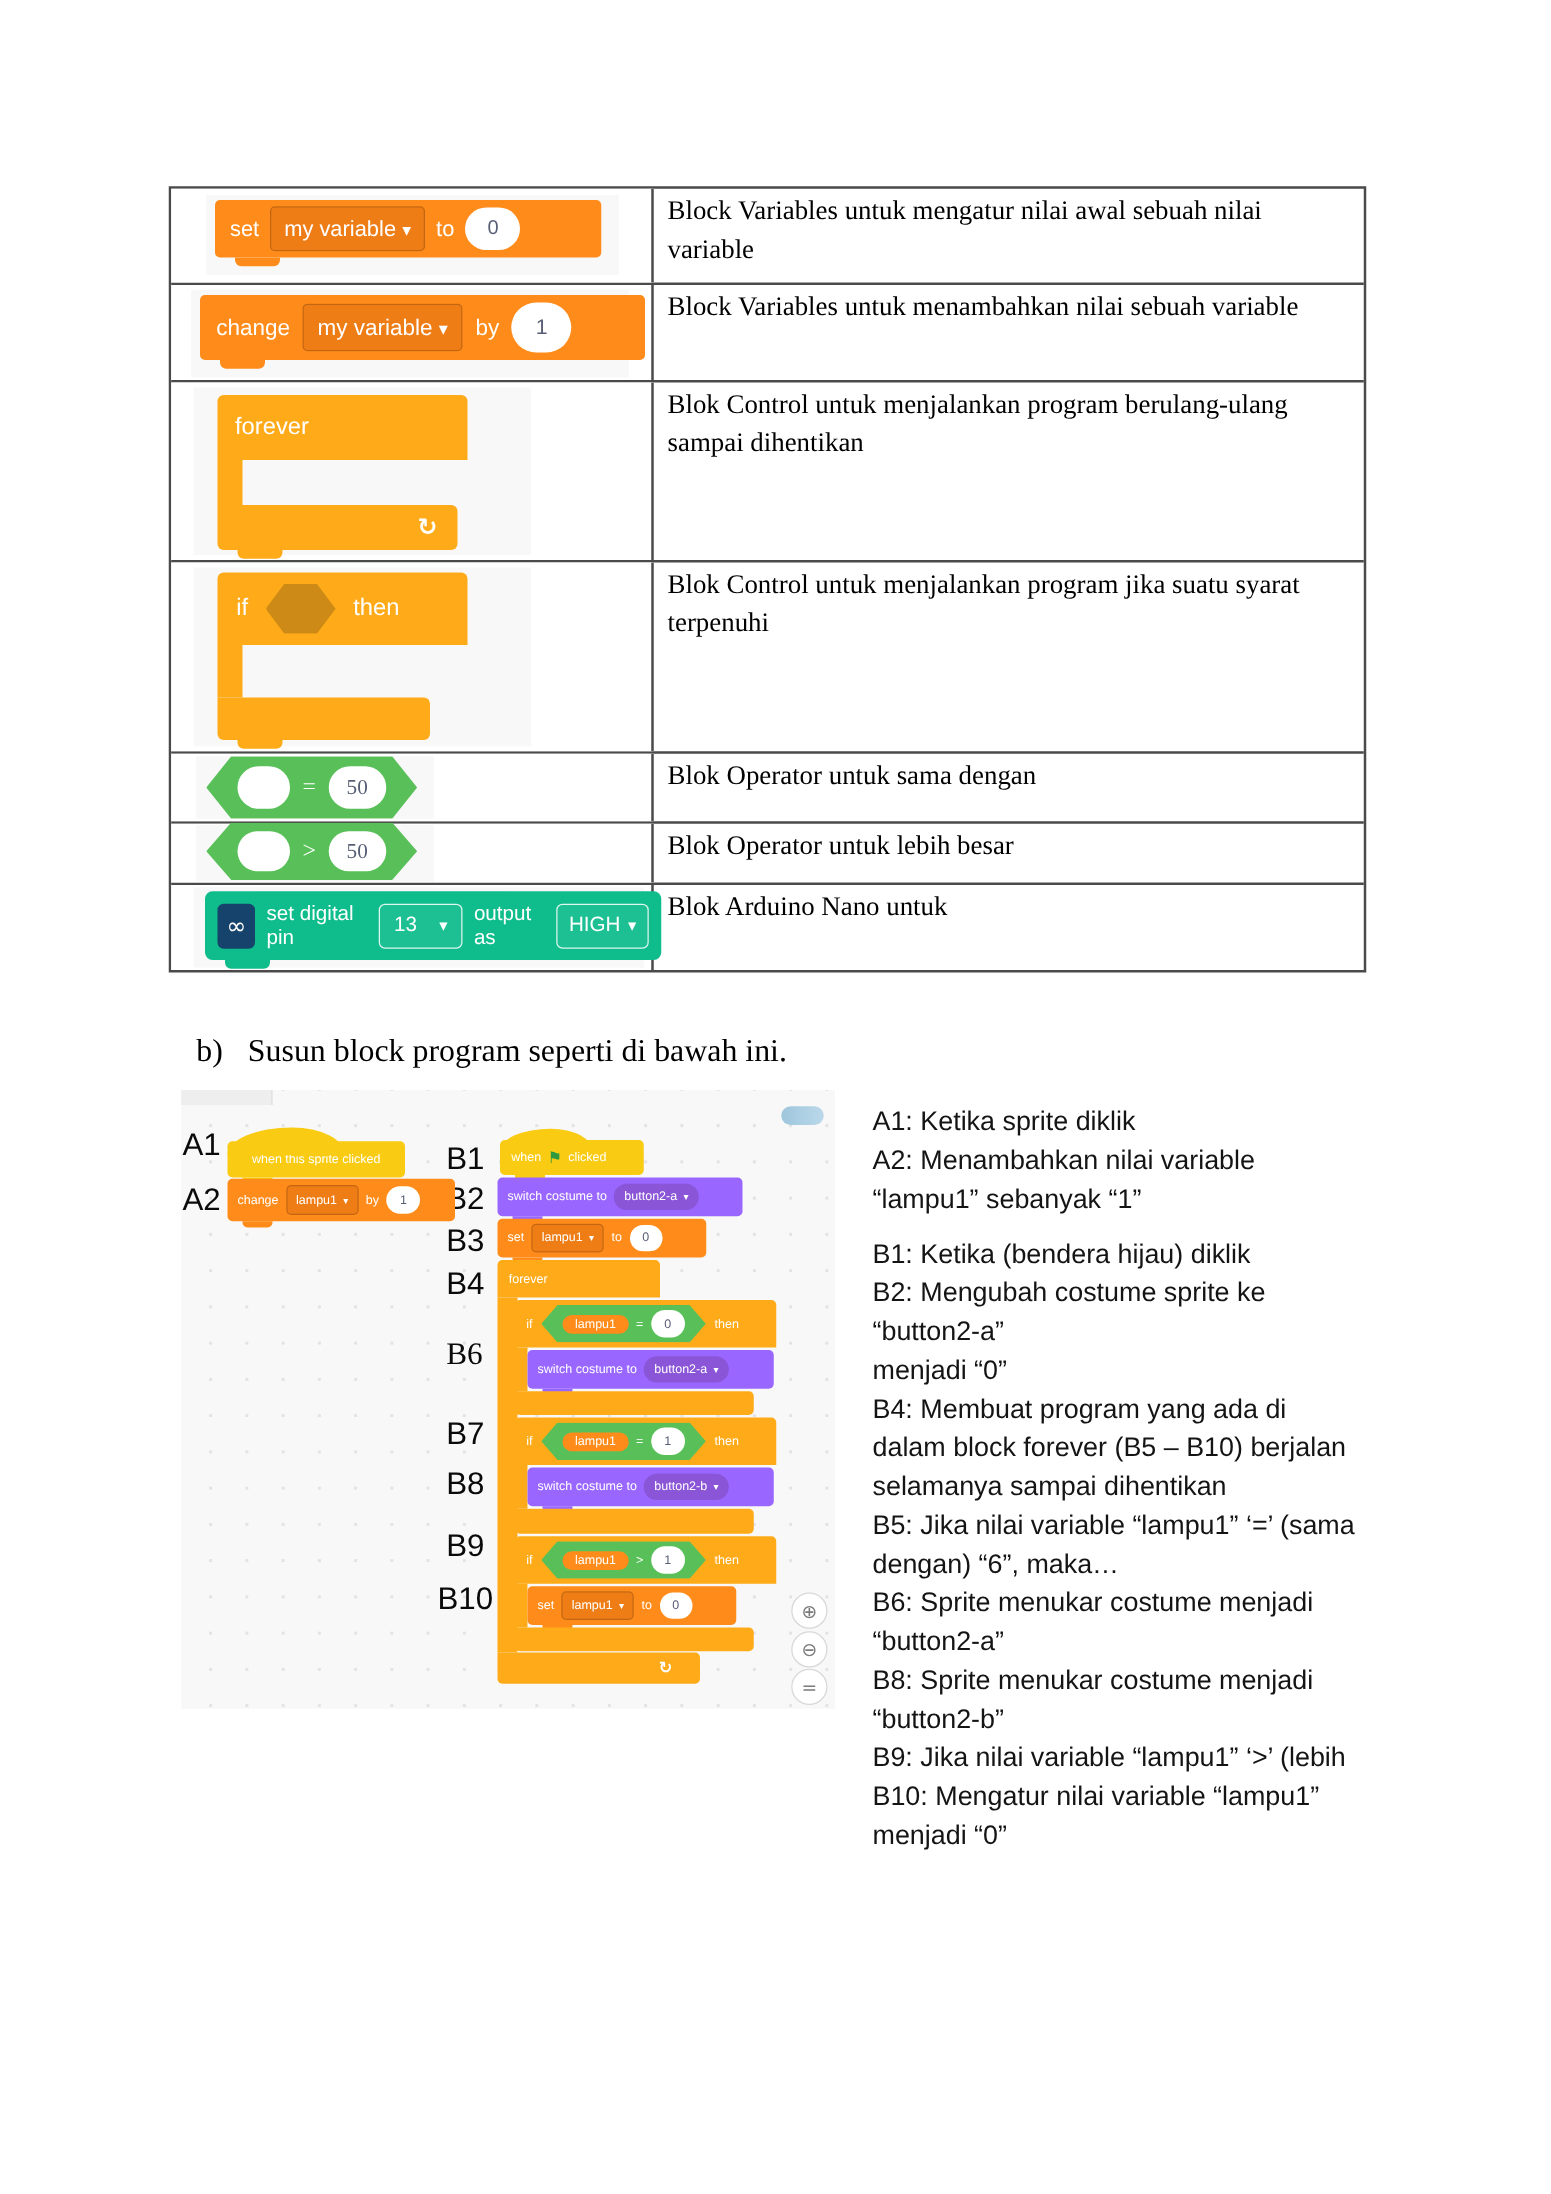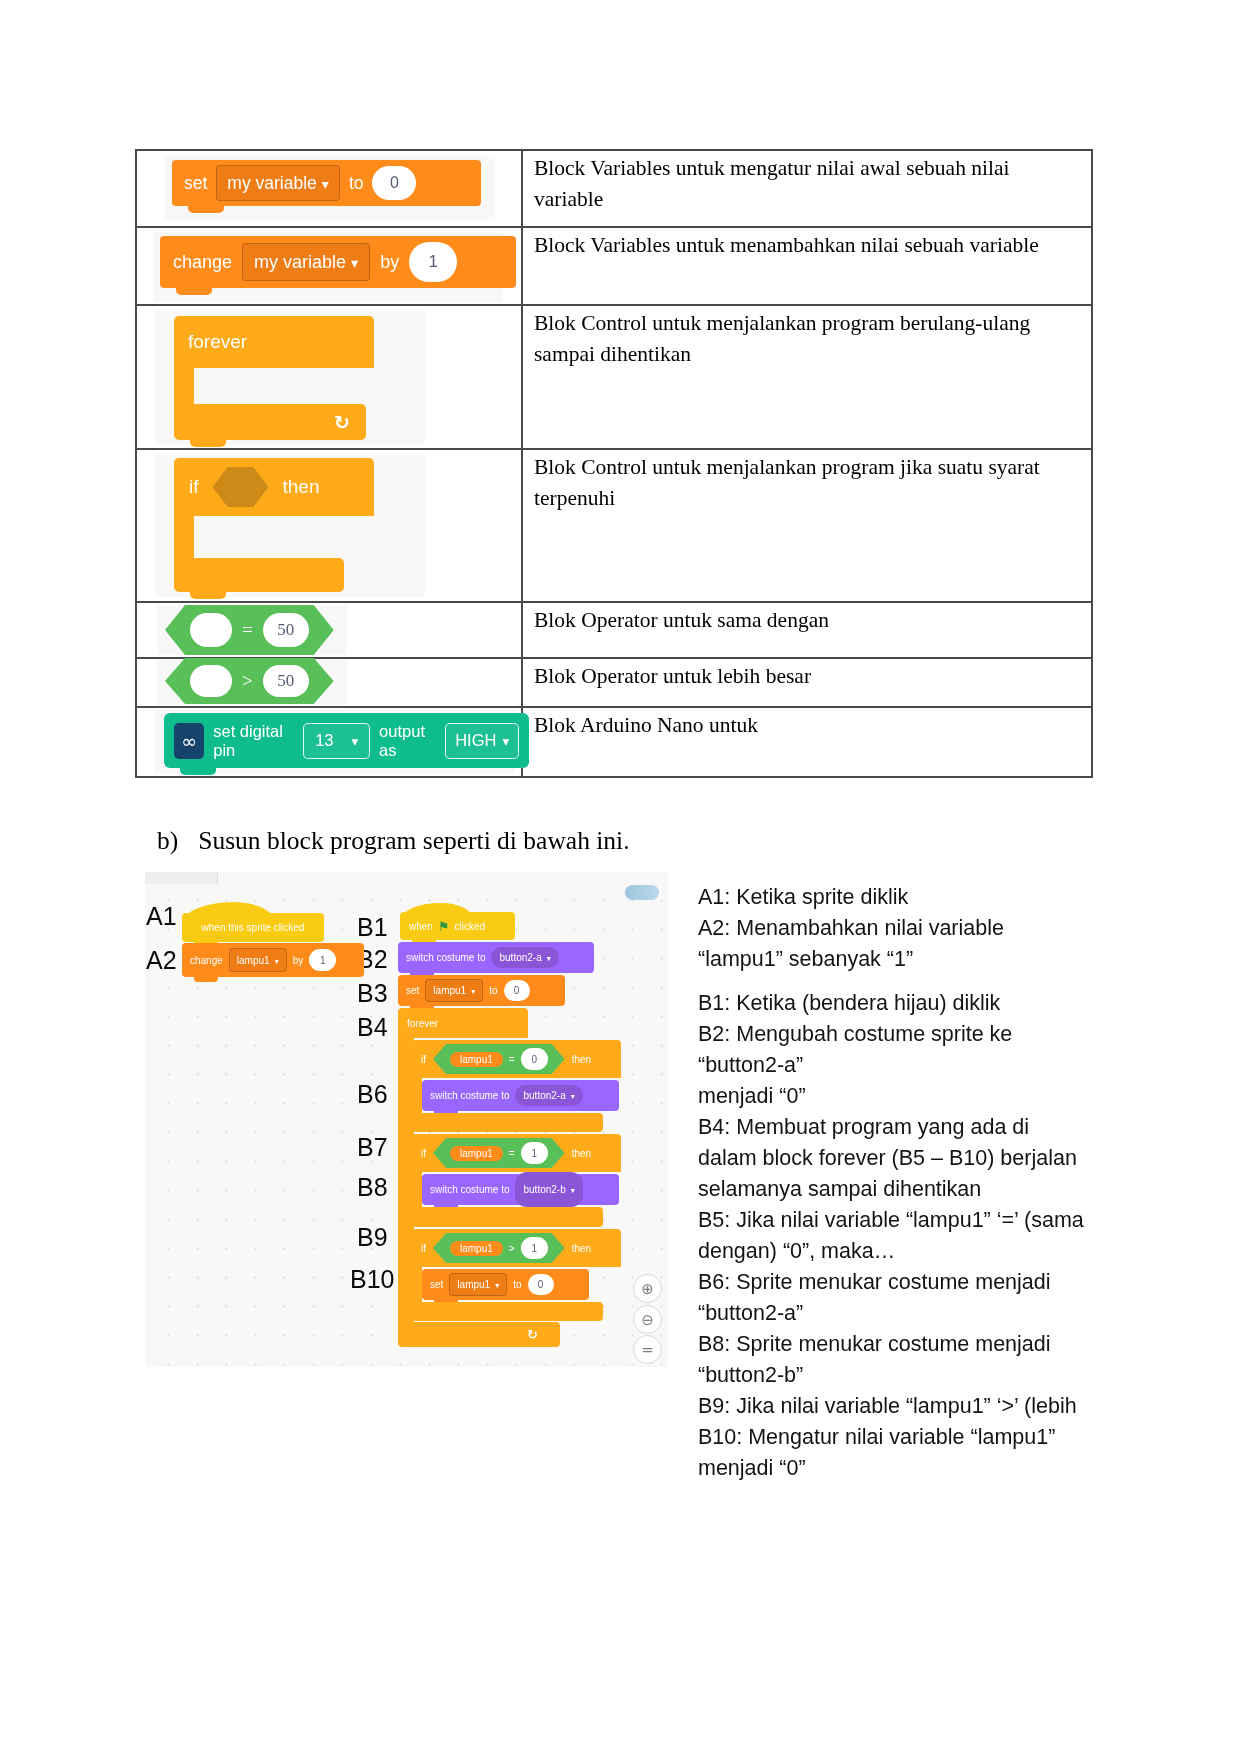--- a/index.html
+++ b/index.html
@@ -190,21 +190,21 @@
     <div class="tab"></div>
     <div class="pill"></div>
 
     <div class="edlabel" style="left:1px;top:30px;">A1</div>
     <div class="edlabel" style="left:1px;top:74px;">A2</div>
     <div class="edlabel" style="left:212px;top:41px;">B1</div>
     <div class="edlabel" style="left:212px;top:73px;text-align:center;">B2</div>
     <div class="edlabel" style="left:212px;top:107px;">B3</div>
     <div class="edlabel" style="left:212px;top:141px;">B4</div>
     <div class="edlabel" style="left:212px;top:175px;margin-left:44px;">B5</div>
-    <div class="edlabel" style="left:212px;top:208px;">B6</div>
+    <div class="edlabel" style="left:212px;top:198px;font-family:Liberation Serif, serif;">B6</div>
     <div class="edlabel" style="left:212px;top:261px;">B7</div>
     <div class="edlabel" style="left:212px;top:301px;">B8</div>
     <div class="edlabel" style="left:212px;top:351px;">B9</div>
     <div class="edlabel" style="left:205px;top:393px;">B10</div>
 
     <div class="blk r4 hat bump" style="left:37px;top:41px;width:126px;height:29px;background:#F9CB13;padding:0 8px;justify-content:center;">
       <span>when this sprite clicked</span>
     </div>
     <div class="blk r4 bump" style="left:37px;top:71px;width:166px;height:34px;background:#FF8C1A;gap:6px;padding:0 8px;">
       <span>change</span>
@@ -269,21 +269,21 @@
       <div class="hexsm">
         <span class="vpill">lampu1</span>
         <span>=</span>
         <span class="oval" style="min-width:27px;height:22px;font-size:10px;">1</span>
       </div>
       <span>then</span>
     </div>
     <div class="abs" style="left:267px;top:300px;width:10px;height:35px;background:#FFAB19;"></div>
     <div class="blk r4 bump" style="left:277px;top:302px;width:181px;height:31px;background:#9966FF;gap:6px;padding:0 8px;">
       <span>switch costume to</span>
-      <div class="looks-dd" style="height:35px;padding:0 8px;">
+      <div class="looks-dd" style="height:21px;padding:0 8px;">
         <span>button2-b</span>
         <span class="arr"></span>
       </div>
     </div>
     <div class="abs" style="left:267px;top:335px;width:191px;height:20px;background:#FFAB19;border-radius:0 4px 4px 4px;"></div>
 
     <div class="blk" style="left:267px;top:357px;width:191px;height:38px;background:#FFAB19;border-radius:4px 4px 0 0;gap:7px;padding:0 9px;">
       <span>if</span>
       <div class="hexsm">
         <span class="vpill">lampu1</span>
@@ -320,21 +320,21 @@
   </div>
   <div class="anno" style="top:988px;">
     <div>B1: Ketika (bendera hijau) diklik</div>
     <div>B2: Mengubah costume sprite ke</div>
     <div>“button2-a”</div>
     <div>menjadi “0”</div>
     <div>B4: Membuat program yang ada di</div>
     <div>dalam block forever (B5 – B10) berjalan</div>
     <div>selamanya sampai dihentikan</div>
     <div>B5: Jika nilai variable “lampu1” ‘=’ (sama</div>
-    <div>dengan) “0”, maka…</div>
+    <div>dengan) “6”, maka…</div>
     <div>B6: Sprite menukar costume menjadi</div>
     <div>“button2-a”</div>
     <div>B8: Sprite menukar costume menjadi</div>
     <div>“button2-b”</div>
     <div>B9: Jika nilai variable “lampu1” ‘&gt;’ (lebih</div>
     <div>B10: Mengatur nilai variable “lampu1”</div>
     <div>menjadi “0”</div>
   </div>
 
 </div>

